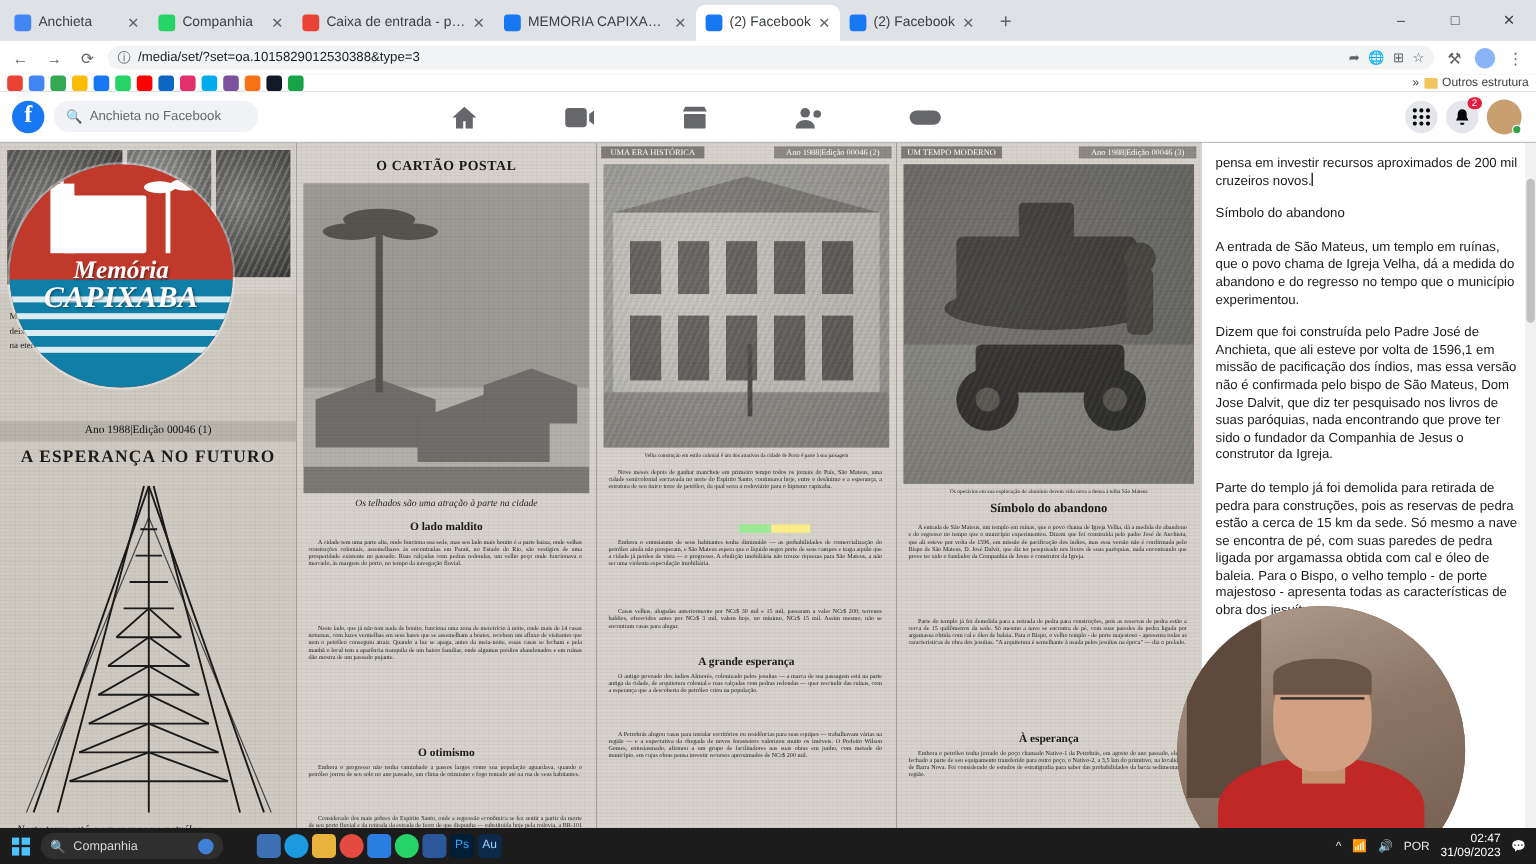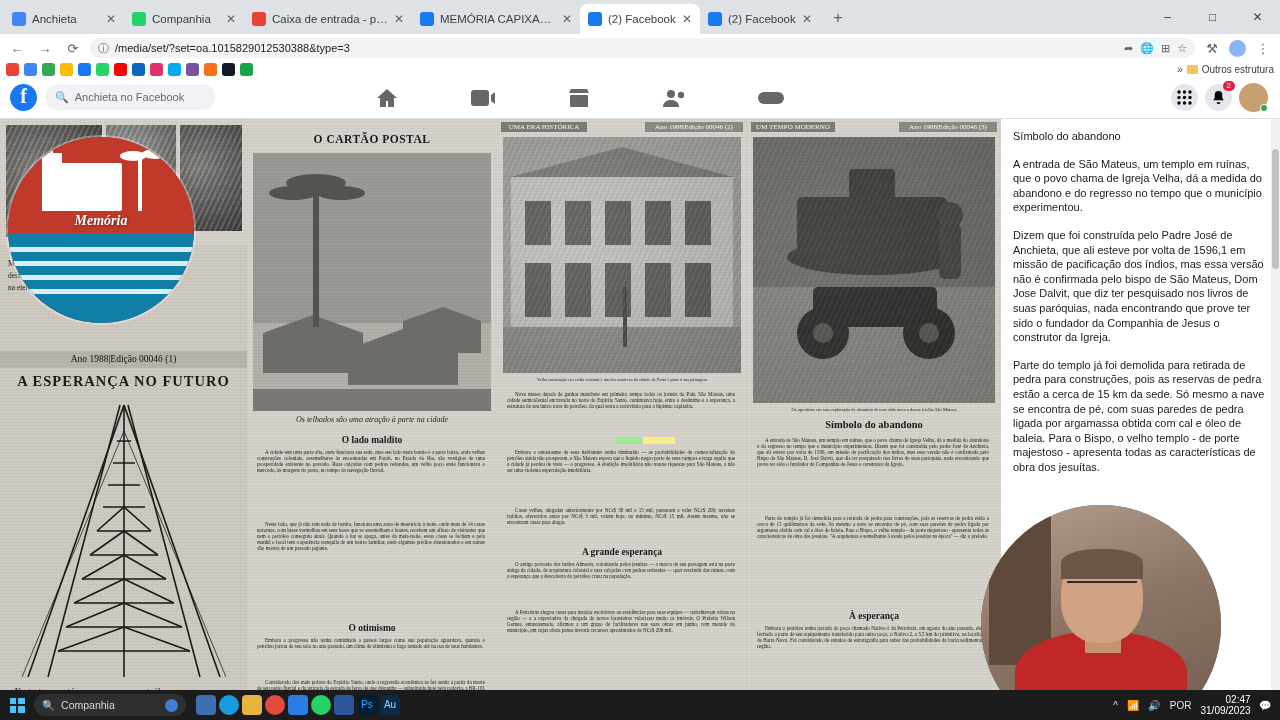--- a/index.html
+++ b/index.html
@@ -134,40 +134,40 @@
   .wc-glasses { position:absolute; left:86px; top:76px; width:70px; height:14px; border-top:2px solid #2b2b2b; }
   .wc-neck { position:absolute; left:104px; top:126px; width:36px; height:22px; background:#c3946f; }
   .wc-tag { position:absolute; left:102px; top:212px; width:34px; height:22px; background:#e9e9e9; border:1px solid #bbb; font-size:9px; color:#333; text-align:center; line-height:22px; font-family:"Liberation Sans", sans-serif; }
 
   
   .taskbar { position:absolute; left:0; top:690px; width:1280px; height:30px; background:#1c1c1c; display:flex; align-items:center; }
   .tb-start { width:34px; height:30px; display:flex; align-items:center; justify-content:center; }
   .win-logo { width:15px; height:15px; display:grid; grid-template-columns:1fr 1fr; grid-template-rows:1fr 1fr; gap:1.5px; }
   .win-logo i { background:#4cc2ff; display:block; }
   .tb-search { width:152px; height:22px; border-radius:12px; background:#2f2f2f; display:flex; align-items:center; padding:0 8px; gap:6px; color:#d8d8d8; font-size:10.5px; }
-  .tb-icons { display:flex; align-items:center; gap:3px; margin-left:10px; }
+  .tb-icons { display:flex; align-items:center; gap:3px; margin-left:28px; }
   .tbi { width:20px; height:20px; border-radius:4px; }
   .tb-tray { margin-left:auto; display:flex; align-items:center; gap:9px; padding-right:8px; color:#e6e6e6; font-size:10px; }
   .clock { text-align:right; line-height:11px; font-size:10px; color:#fff; }
 
   
   .logo-overlay {
     position:absolute; left:8px; top:18px; width:186px; height:186px;
     border-radius:50%; background:#c0392b; overflow:hidden;
     box-shadow:0 0 0 2px rgba(255,255,255,.35);
   }
   .lo-sky { position:absolute; left:0; top:0; width:186px; height:96px; background:#c0392b; }
   .lo-sea { position:absolute; left:0; top:96px; width:186px; height:90px; background:#0f7fa8; }
   .lo-wave { position:absolute; left:0; width:186px; height:5px; background:#fff; opacity:.85; }
   .lo-church { position:absolute; left:44px; top:26px; width:70px; height:48px; background:#fff; border-radius:2px; }
   .lo-tower { position:absolute; left:34px; top:16px; width:20px; height:58px; background:#fff; }
   .lo-cross { position:absolute; left:42px; top:6px; width:3px; height:12px; background:#fff; }
   .lo-palm { position:absolute; left:130px; top:18px; width:4px; height:56px; background:#fff; }
   .lo-palmleaf { position:absolute; width:26px; height:10px; border-radius:50%; background:#fff; }
-  .lo-text1 { position:absolute; left:0; top:76px; width:186px; text-align:center; color:#fff; font-style:italic; font-weight:bold; font-size:14px; font-family:"Liberation Serif", serif; text-shadow:1px 1px 2px rgba(0,0,0,.4); }
+  .lo-text1 { position:absolute; left:0; top:76px; width:186px; text-align:center; color:#fff; font-style:italic; font-weight:bold; font-size:21px; font-family:"Liberation Serif", serif; text-shadow:1px 1px 2px rgba(0,0,0,.4); }
   .lo-text2 { position:absolute; left:0; top:98px; width:186px; text-align:center; color:#fff; font-style:italic; font-weight:bold; font-size:25px; letter-spacing:.5px; font-family:"Liberation Serif", serif; text-shadow:1px 1px 2px rgba(0,0,0,.45); }
 </style>
 </head>
 <body>
 
 <div class="chrome">
 
   <div class="tabstrip">
     <div class="tab" style="margin-left:4px;">
       <span class="favicon" style="background:#4285f4"></span>
@@ -474,20 +474,21 @@
     <div class="colhead" style="position:absolute; left:8px; top:300px; width:238px; font-size:10.5px;">Símbolo do abandono</div>
     <div class="body-text fineprint2" style="position:absolute; left:10px; top:318px; width:232px; text-indent:8px;">A entrada de São Mateus, um templo em ruínas, que o povo chama de Igreja Velha, dá a medida do abandono e do regresso no tempo que o município experimentou. Dizem que foi construída pelo padre José de Anchieta, que ali esteve por volta de 1596, em missão de pacificação dos índios, mas essa versão não é confirmada pelo Bispo de São Mateus, D. José Dalvit, que diz ter pesquisado nos livros de suas paróquias, nada encontrando que prove ter sido o fundador da Companhia de Jesus o construtor da Igreja.</div>
     <div class="body-text fineprint2" style="position:absolute; left:10px; top:396px; width:232px; text-indent:8px;">Parte do templo já foi demolida para a retirada de pedra para construções, pois as reservas de pedra estão a cerca de 15 quilômetros da sede. Só mesmo a nave se encontra de pé, com suas paredes de pedra ligada por argamassa obtida com cal e óleo de baleia. Para o Bispo, o velho templo - de porte majestoso - apresenta todas as características de obra dos jesuítas. "A arquitetura é semelhante à usada pelos jesuítas na época" — diz o prelado.</div>
     <div class="colhead" style="position:absolute; left:8px; top:492px; width:238px; font-size:9.5px;">À esperança</div>
     <div class="body-text fineprint2" style="position:absolute; left:10px; top:506px; width:232px; text-indent:8px;">Embora o petróleo tenha jorrado do poço chamado Nativo-1 da Petrobrás, em agosto do ano passado, ele foi fechado a parte de seu equipamento transferido para outro poço, o Nativo-2, a 3,5 km do primitivo, na localidade de Barra Nova. Foi considerado de estudos de estratigrafia para saber das probabilidades da bacia sedimentar da região.</div>
 
     <div class="grain"></div>
   </div>
 
   <div id="rightpane">
+    <p><span>pensa em investir recursos aproximados de 200 mil cruzeiros novos.</span><span class="caret"></span></p>
     <p>Símbolo do abandono</p>
     <p>A entrada de São Mateus, um templo em ruínas, que o povo chama de Igreja Velha, dá a medida do abandono e do regresso no tempo que o município experimentou.</p>
     <p>Dizem que foi construída pelo Padre José de Anchieta, que ali esteve por volta de 1596,1 em missão de pacificação dos índios, mas essa versão não é confirmada pelo bispo de São Mateus, Dom Jose Dalvit, que diz ter pesquisado nos livros de suas paróquias, nada encontrando que prove ter sido o fundador da Companhia de Jesus o construtor da Igreja.</p>
     <p>Parte do templo já foi demolida para retirada de pedra para construções, pois as reservas de pedra estão a cerca de 15 km da sede. Só mesmo a nave se encontra de pé, com suas paredes de pedra ligada por argamassa obtida com cal e óleo de baleia. Para o Bispo, o velho templo - de porte majestoso - apresenta todas as características de obra dos jesuítas.</p>
     <div class="scrollbar">
       <div class="scrollthumb"></div>
     </div>
   </div>
 
   <div class="webcam">
@@ -509,20 +510,21 @@
     <div class="lo-palm"></div>
     <div class="lo-palmleaf" style="left:112px; top:14px;"></div>
     <div class="lo-palmleaf" style="left:134px; top:12px;"></div>
     <div class="lo-sea">
       <div class="lo-wave" style="top:14px;"></div>
       <div class="lo-wave" style="top:28px;"></div>
       <div class="lo-wave" style="top:42px;"></div>
       <div class="lo-wave" style="top:56px;"></div>
     </div>
     <div class="lo-text1">Memória</div>
+    <div class="lo-text2">CAPIXABA</div>
   </div>
 
 </div>
 
 <div class="taskbar">
   <div class="tb-start">
     <span class="win-logo">
         <i></i>
         <i></i>
         <i></i>

